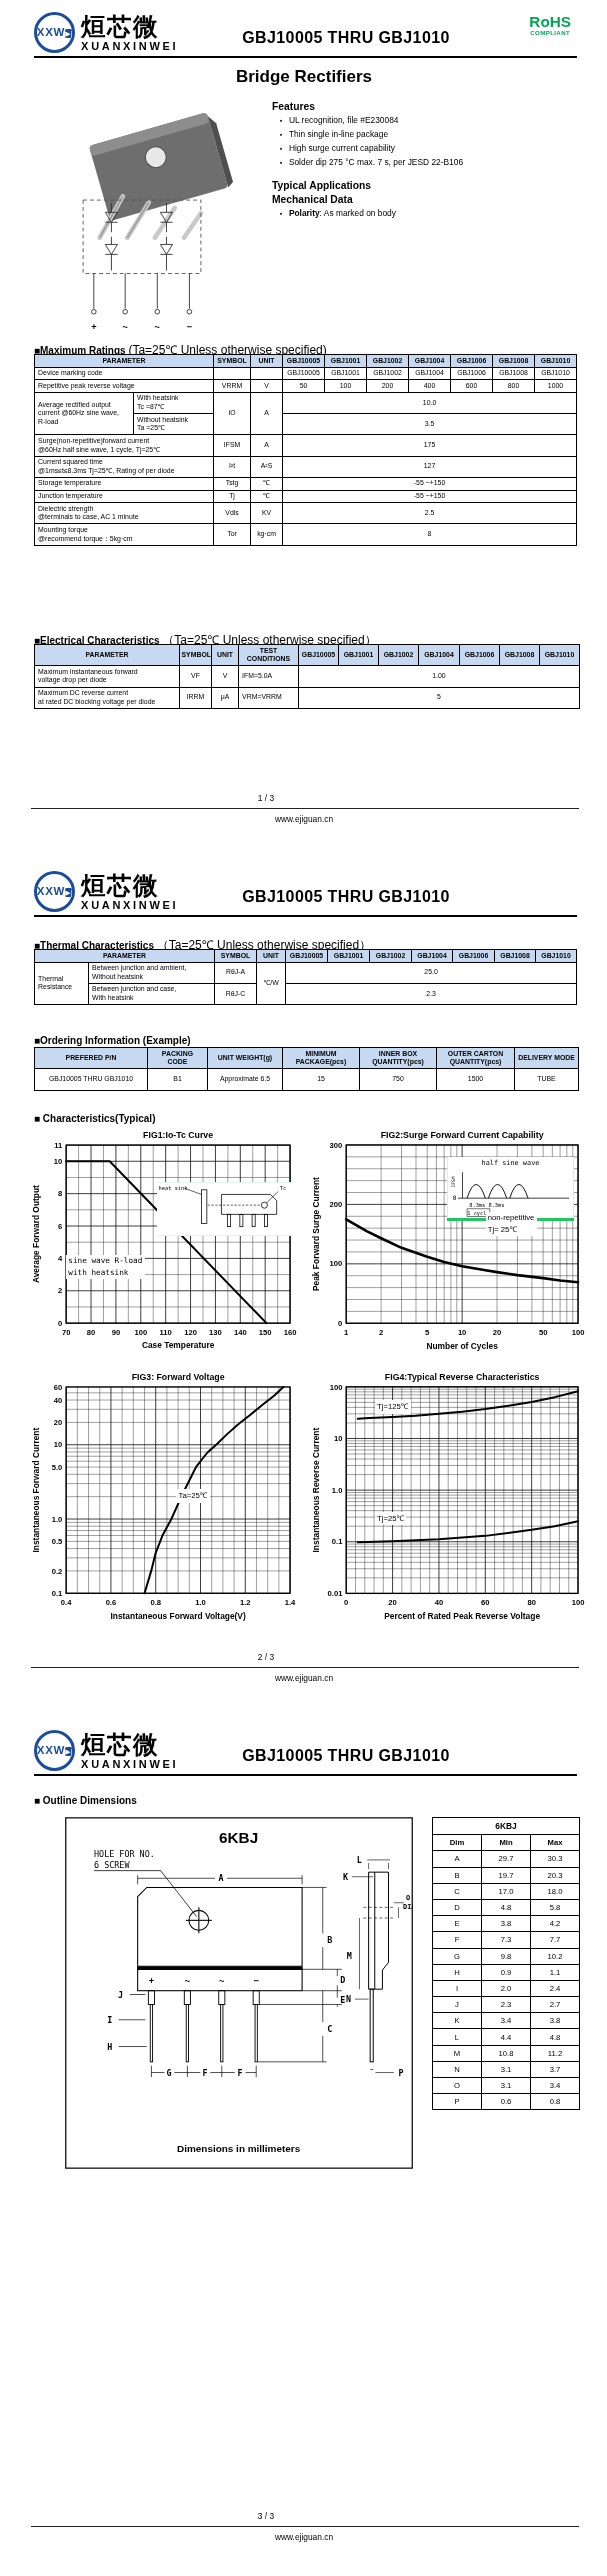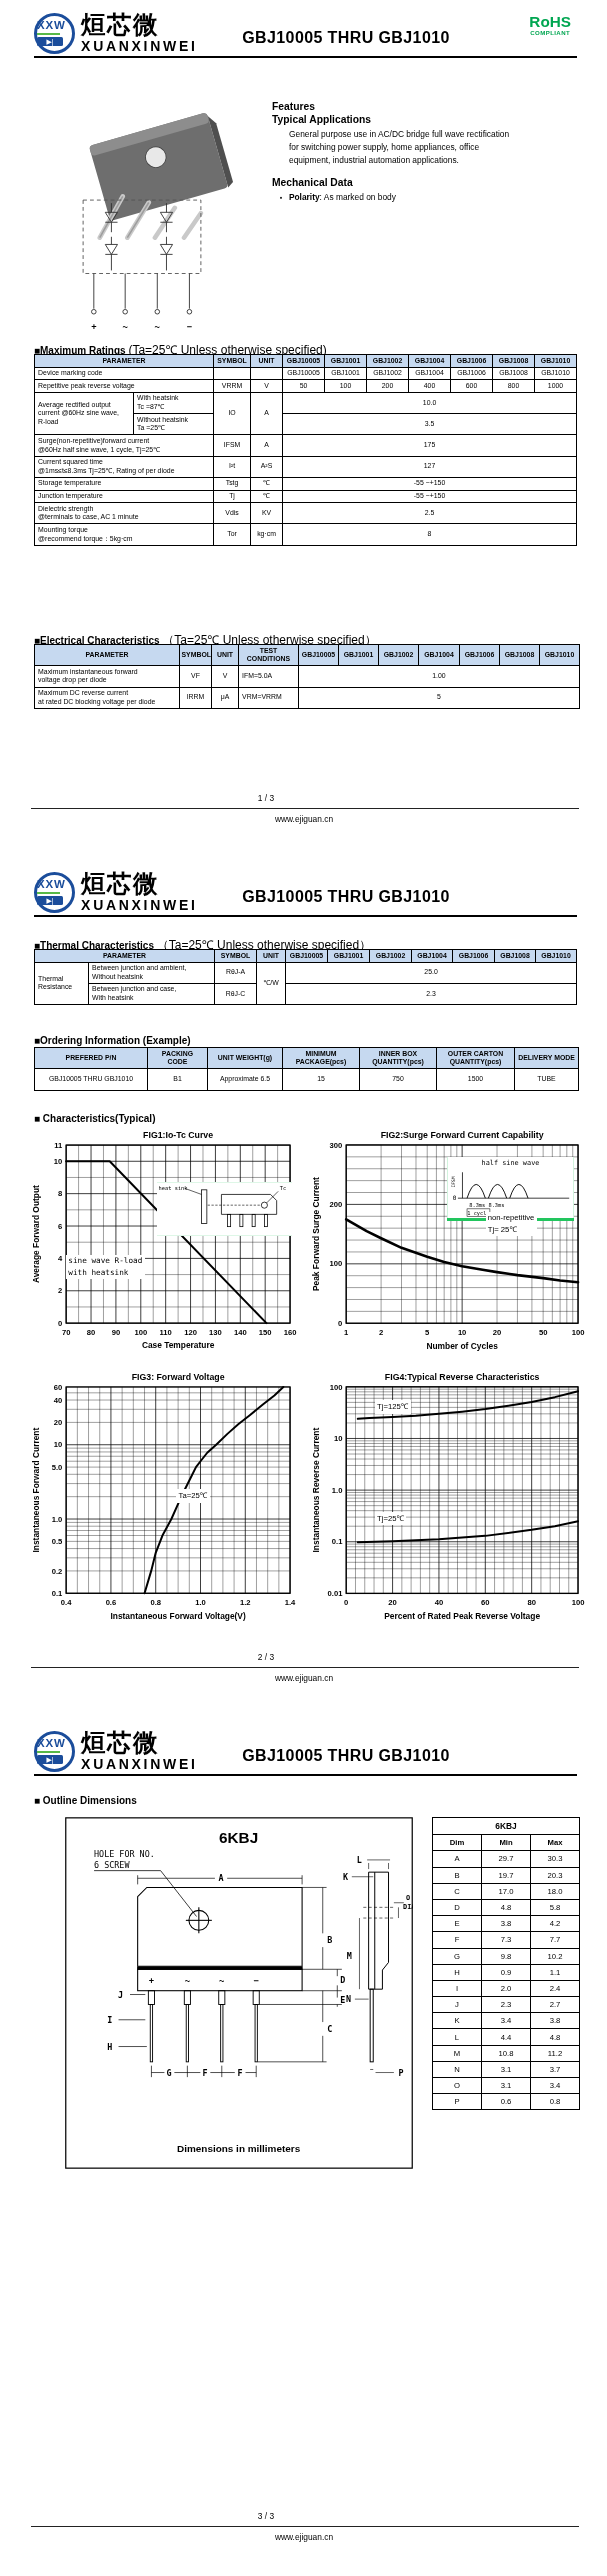--- a/index.html
+++ b/index.html
@@ -2,28 +2,28 @@
 <html style="font-size:12.2px"><head>
 <meta charset="utf-8">
 <style>
   * { margin:0; padding:0; box-sizing:border-box; }
   body { width:608px; background:#fff; font-family:"Liberation Sans", sans-serif; color:#000; }
   .page { position:relative; width:608px; height:859px; background:#fff; overflow:hidden; }
 
   
   .hdr-logo { position:absolute; left:34px; top:12.2px; display:flex; align-items:center; }
   .logo-circle { width:41px; height:41px; border-radius:50%; border:3.1px solid #1b4d9b; background:#fff;
-    display:flex; flex-direction:column; align-items:flex-start; justify-content:center; }
+    display:flex; flex-direction:row; align-items:center; justify-content:center; }
   .logo-xxw { color:#1b4d9b; font-weight:bold; font-size:11.5px; letter-spacing:0.8px; line-height:1; }
   .logo-diode { margin-top:1.5px; width:26px; height:9.2px; background:#1b4d9b; border-radius:1.5px; color:#fff;
     font-size:6.9px; line-height:9.2px; text-align:center; }
   .logo-underline { height:2.3px; background:#58b947; width:23px; margin-top:0.8px; }
   .logo-txt { margin-left:6.1px; }
   .logo-zh { font-size:24.5px; font-weight:bold; letter-spacing:1.5px; line-height:1.05; }
-  .logo-en { font-size:14px; letter-spacing:2.7px; font-weight:bold; }
+  .logo-en { font-size:11px; letter-spacing:2.7px; font-weight:bold; }
   .hdr-title { position:absolute; left:176px; right:92px; top:29px; text-align:center; font-size:16px; font-weight:bold; letter-spacing:0.4px; }
   .rohs { position:absolute; right:37px; top:13.8px; text-align:center; }
   .rohs-main { color:#00a651; font-weight:bold; font-size:15.3px; line-height:1; }
   .rohs-sub { color:#00a651; font-weight:bold; font-size:6.1px; letter-spacing:0.4px; }
   .hdr-rule { position:absolute; left:34px; width:543px; top:56px; height:1.5px; background:#000; }
 
   
   .foot-page { position:absolute; left:0; width:532px; top:793px; text-align:center; font-size:8.4px; }
   .foot-rule { position:absolute; left:31px; width:548px; top:808px; height:1.1px; background:#222; }
   .foot-site { position:absolute; left:0; width:608px; top:814px; text-align:center; font-size:8.4px; }
@@ -84,20 +84,21 @@
       <div class="logo-en">XUANXINWEI</div>
     </div>
   </div>
   <div class="hdr-title">GBJ10005 THRU GBJ1010</div>
   <div class="rohs">
     <div class="rohs-main">RoHS</div>
     <div class="rohs-sub">COMPLIANT</div>
   </div>
   <div class="hdr-rule"></div>
 
+  <div class="doc-heading">Bridge Rectifiers</div>
 
   <svg style="position:absolute;left:63px;top:106px" width="193" height="134" viewBox="0 0 252 175">
     <g transform="rotate(-16 126 80)">
       <rect x="45" y="28" width="160" height="102" rx="5" fill="#6e6e6e"></rect>
       <rect x="45" y="28" width="160" height="14" rx="5" fill="#8d8d8d"></rect>
       <polygon points="205,33 213,45 213,125 205,130" fill="#4f4f4f"></polygon>
       <circle cx="125" cy="66" r="13" fill="#ffffff" stroke="#3f3f3f" stroke-width="2"></circle>
       <circle cx="125" cy="66" r="13" fill="#e8e8e8"></circle>
     </g>
     <g stroke="#c9c9c9" stroke-width="6" stroke-linecap="round">
@@ -141,24 +142,27 @@
         <circle cx="147" cy="150" r="3"></circle>
     </g>
     <text x="22" y="174" text-anchor="middle" class="pol">+</text>
     <text x="63" y="174" text-anchor="middle" class="pol">~</text>
     <text x="105" y="174" text-anchor="middle" class="pol">~</text>
     <text x="147" y="174" text-anchor="middle" class="pol">−</text>
   </svg>
 
   <div class="rcol">
     <div class="sec-h">Features</div>
+    <ul class="blist">
+      <li>UL recognition, file #E230084</li>
+      <li>Thin single in-line package</li>
+      <li>High surge current capability</li>
+      <li>Solder dip 275 °C max. 7 s, per JESD 22-B106</li>
+    </ul>
     <div class="sec-h">Typical Applications</div>
-    <div class="app-text">General purpose use in AC/DC bridge full wave rectification
-for switching power supply, home appliances, office
-equipment, industrial automation applications.</div>
     <div class="sec-h">Mechanical Data</div>
     <ul class="blist mech">
       <li><b>Polarity</b><span>: As marked on body</span></li>
     </ul>
   </div>
 
   <div class="sect-title" style="top:341px"><span>■Maximum Ratings </span><span class="cond">(Ta=25℃ Unless otherwise specified)</span></div>
   <div class="tbl-wrap" style="top:354px">
     <table class="ds">
       <colgroup>

